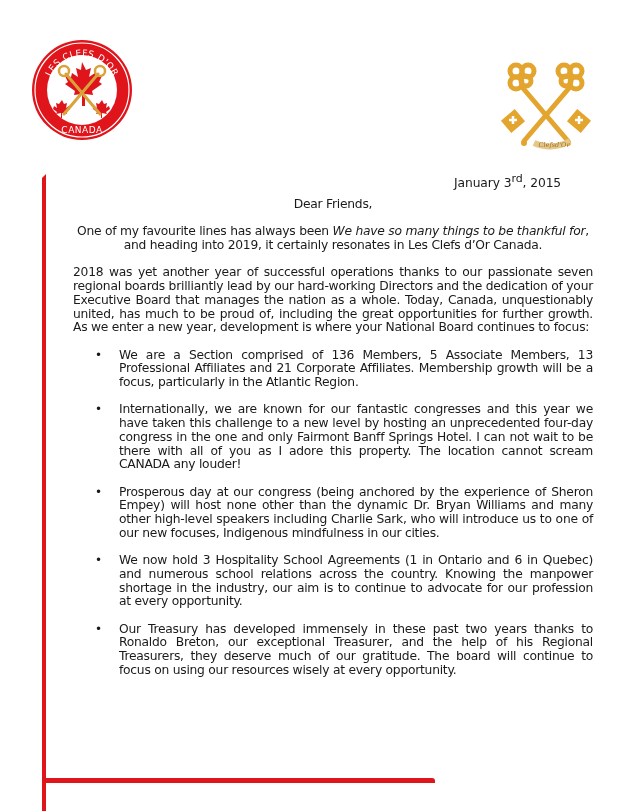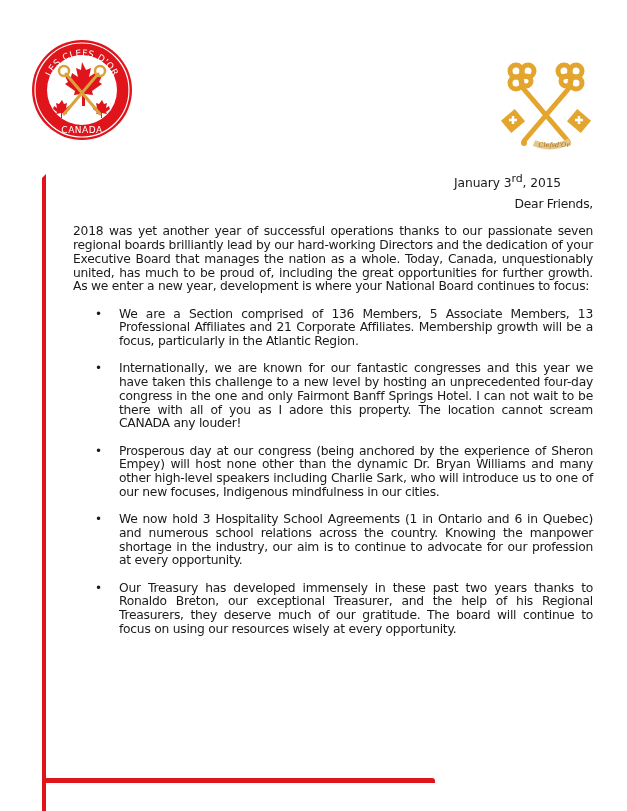--- a/index.html
+++ b/index.html
@@ -23,21 +23,21 @@
   }
   .date {
     position: absolute; left: 454px; top: 172px; font-size: 12.3px; letter-spacing: -0.1px;
   }
   .date sup { font-size: 11px; vertical-align: 5px; }
   .letter {
     position: absolute; left: 73px; top: 198px; width: 386px;
     font-size: 12.3px; line-height: 13.7px; letter-spacing: -0.25px;
   }
   .letter p { margin: 0 0 13.7px 0; text-align: justify; }
-  .letter p.left { text-align: right; }
+  .letter p.left { text-align: center; }
   .bullets { list-style: none; margin: 0; padding: 0; }
   .bullets li {
     position: relative; padding-left: 46px; margin: 0 0 13.7px 0;
     text-align: justify;
   }
   .bullets li .dot {
     position: absolute; left: 22px; top: 0; font-size: 12px;
   }
   .bullets li .txt { display: block; }
   i { font-style: italic; }
@@ -102,20 +102,21 @@
   </svg>
 </div>
 
 <div class="side-bar"></div>
 <div class="bottom-bar"></div>
 
 <div class="date"><span>January 3</span><sup>rd</sup><span>, 2015</span></div>
 
 <div class="letter" style="width:520px;">
   <p class="left">Dear Friends,</p>
+  <p class="left"><span>One of my favourite lines has always been </span><i>We have so many things to be thankful for</i><span>, and heading into 2019, it certainly resonates in Les Clefs d’Or Canada.</span></p>
   <p>2018 was yet another year of successful operations thanks to our passionate seven regional boards brilliantly lead by our hard-working Directors and the dedication of your Executive Board that manages the nation as a whole.  Today, Canada, unquestionably united, has much to be proud of, including the great opportunities for further growth.  As we enter a new year, development is where your National Board continues to focus:</p>
   <ul class="bullets">
     <li>
         <span class="dot">•</span>
         <span class="txt">We are a Section comprised of 136 Members, 5 Associate Members, 13 Professional Affiliates and 21 Corporate Affiliates.  Membership growth will be a focus, particularly in the Atlantic Region.</span>
       </li>
     <li>
         <span class="dot">•</span>
         <span class="txt">Internationally, we are known for our fantastic congresses and this year we have taken this challenge to a new level by hosting an unprecedented four-day congress in the one and only Fairmont Banff Springs Hotel.  I can not wait to be there with all of you as I adore this property. The location cannot scream CANADA any louder!</span>
       </li>

